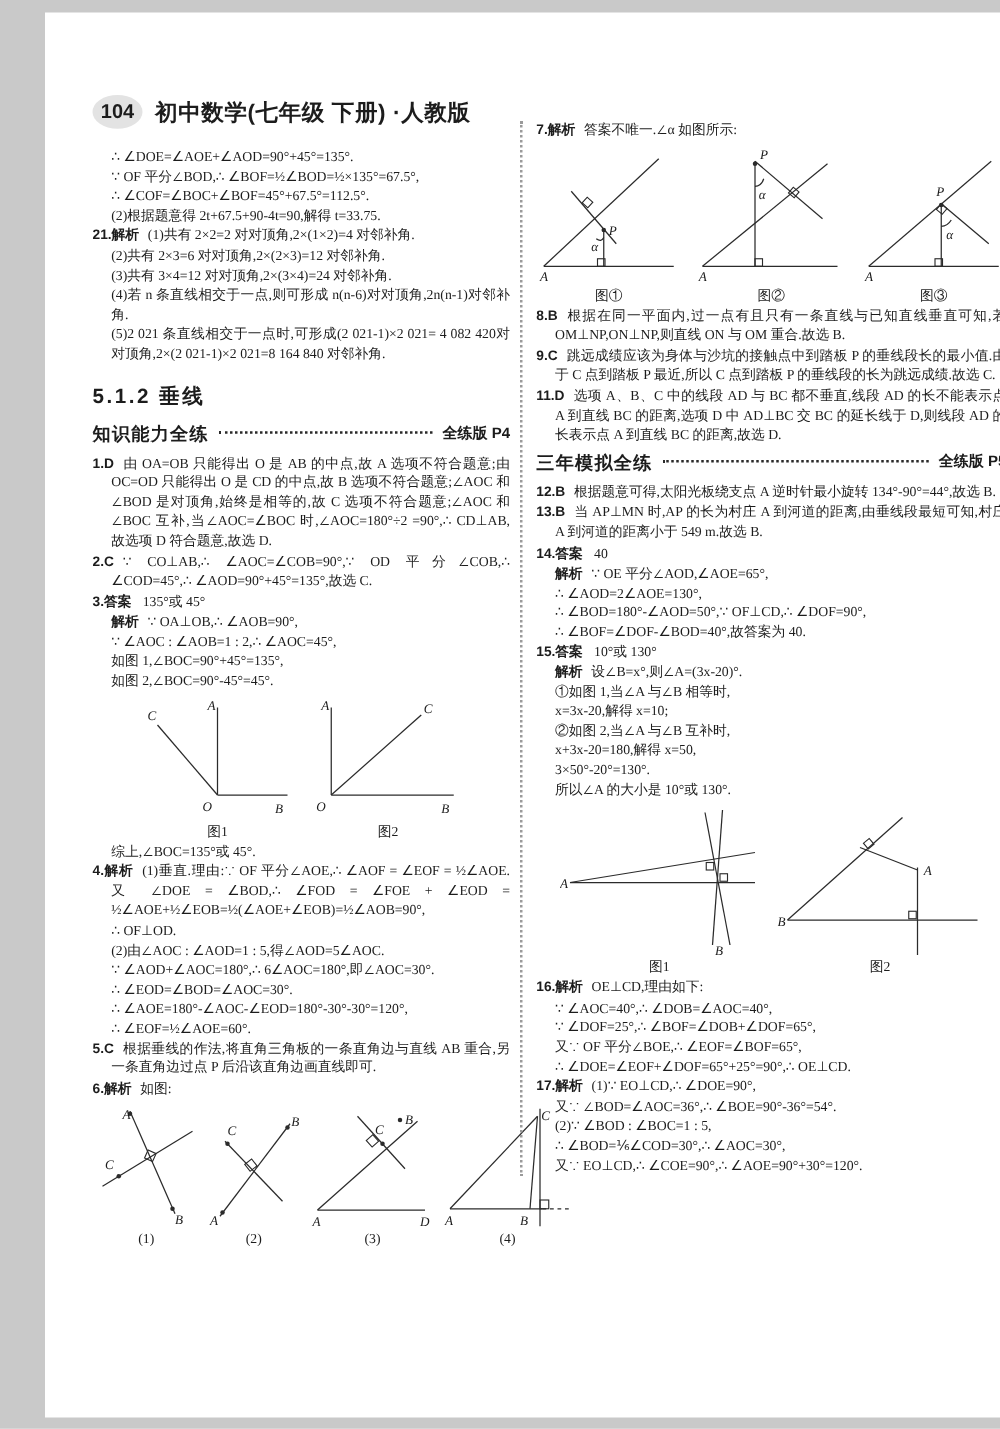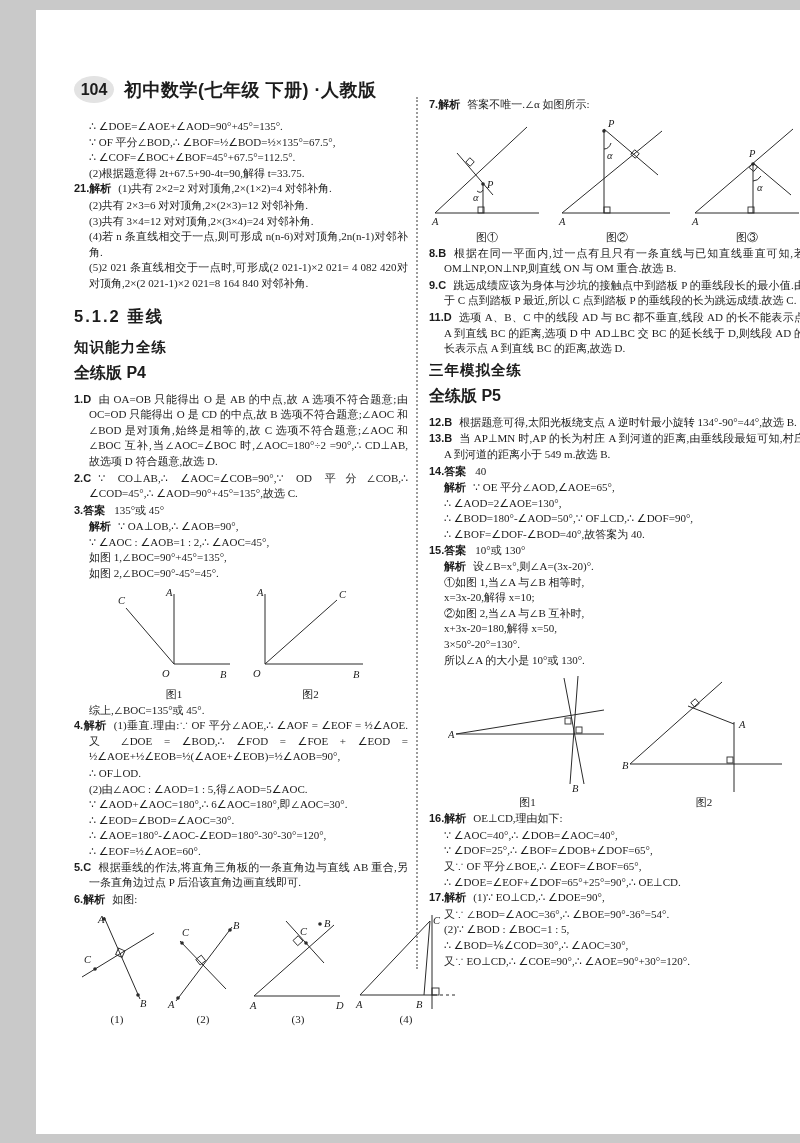--- a/index.html
+++ b/index.html
@@ -20,24 +20,24 @@
              margin-top:-22px;}
   
   .q{font-size:11px;line-height:15.6px;text-align:justify;margin:0 0 1px 0;
      padding-left:15px;text-indent:-15px;}
   .line{font-size:11px;line-height:15.6px;padding-left:15px;text-align:justify;}
   .tag{font-family:"Liberation Sans",sans-serif;font-weight:bold;font-style:normal;margin-right:7px;}
   .ansval{margin-left:2px;}
   
   .secttitle{font-family:"Liberation Sans",sans-serif;font-weight:bold;
              font-size:16.5px;margin:14px 0 10px 0;letter-spacing:2px;}
-  .banner{display:flex;align-items:flex-start;margin:4px 0 7px 0;flex-direction:column;}
+  .banner{display:flex;align-items:center;margin:4px 0 7px 0;}
   .banner .bt{font-family:"Liberation Sans",sans-serif;font-weight:bold;font-size:14.5px;letter-spacing:1px;}
   .banner .leader{flex:1;border-bottom:2px dotted #2a2a2a;margin:0 8px 4px 8px;height:1px;}
-  .banner .bref{font-family:"Liberation Sans",sans-serif;font-weight:bold;font-size:16px;margin-bottom:1px;}
+  .banner .bref{font-family:"Liberation Sans",sans-serif;font-weight:bold;font-size:12px;margin-bottom:1px;}
   
   .figrow{display:flex;justify-content:center;align-items:flex-end;gap:14px;margin:4px 0 2px 0;}
   .figrow.tight{gap:6px;justify-content:space-between;padding:0 2px;}
   .fig{text-align:center;}
   .figcap{font-size:11px;text-align:center;line-height:14px;margin-top:1px;}
   svg{display:block;}
   svg line,svg path,svg polyline{stroke:#2b2b2b;stroke-width:1;fill:none;}
   svg path.dash{stroke-dasharray:3 3;}
   svg circle{fill:#2b2b2b;stroke:none;}
   svg rect.ra{fill:none;stroke:#2b2b2b;stroke-width:0.9;}

